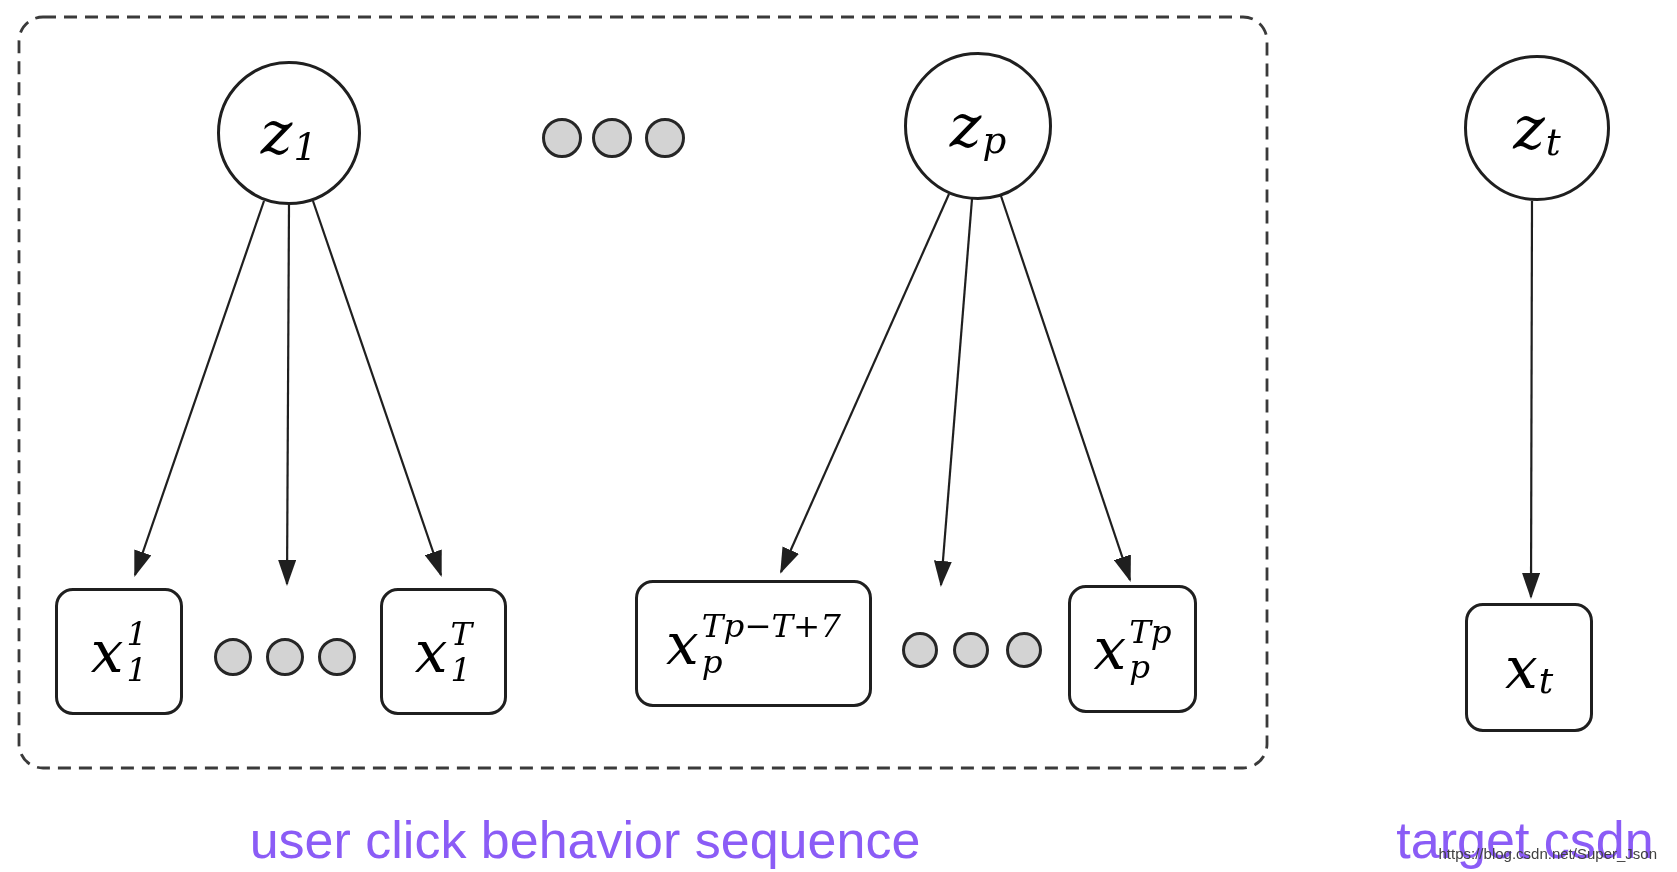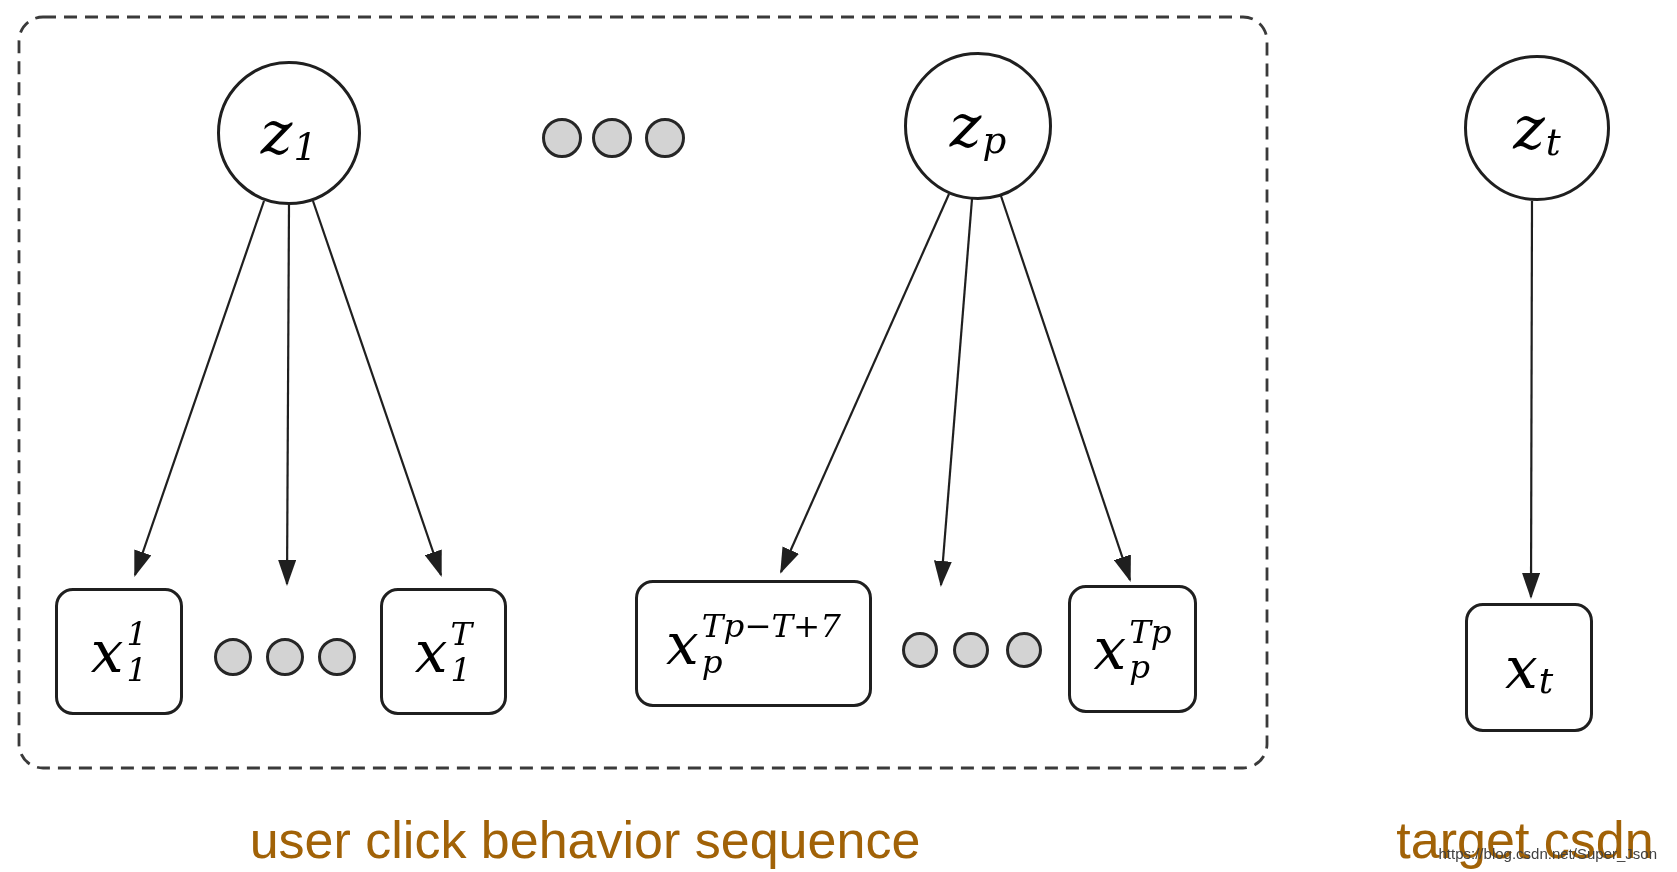--- a/index.html
+++ b/index.html
@@ -72,21 +72,21 @@
     position: absolute;
     border: 3px solid #262626;
     background: #d3d3d3;
     border-radius: 50%;
     box-sizing: border-box;
   }
   .caption {
     position: absolute;
     transform: translateX(-50%);
     font-size: 52px;
-    color: #a16207;
+    color: #8b5cf6;
     white-space: nowrap;
     letter-spacing: 0px;
   }
   .watermark {
     position: absolute;
     font-size: 15px;
     color: #404040;
     white-space: nowrap;
   }
 </style>

